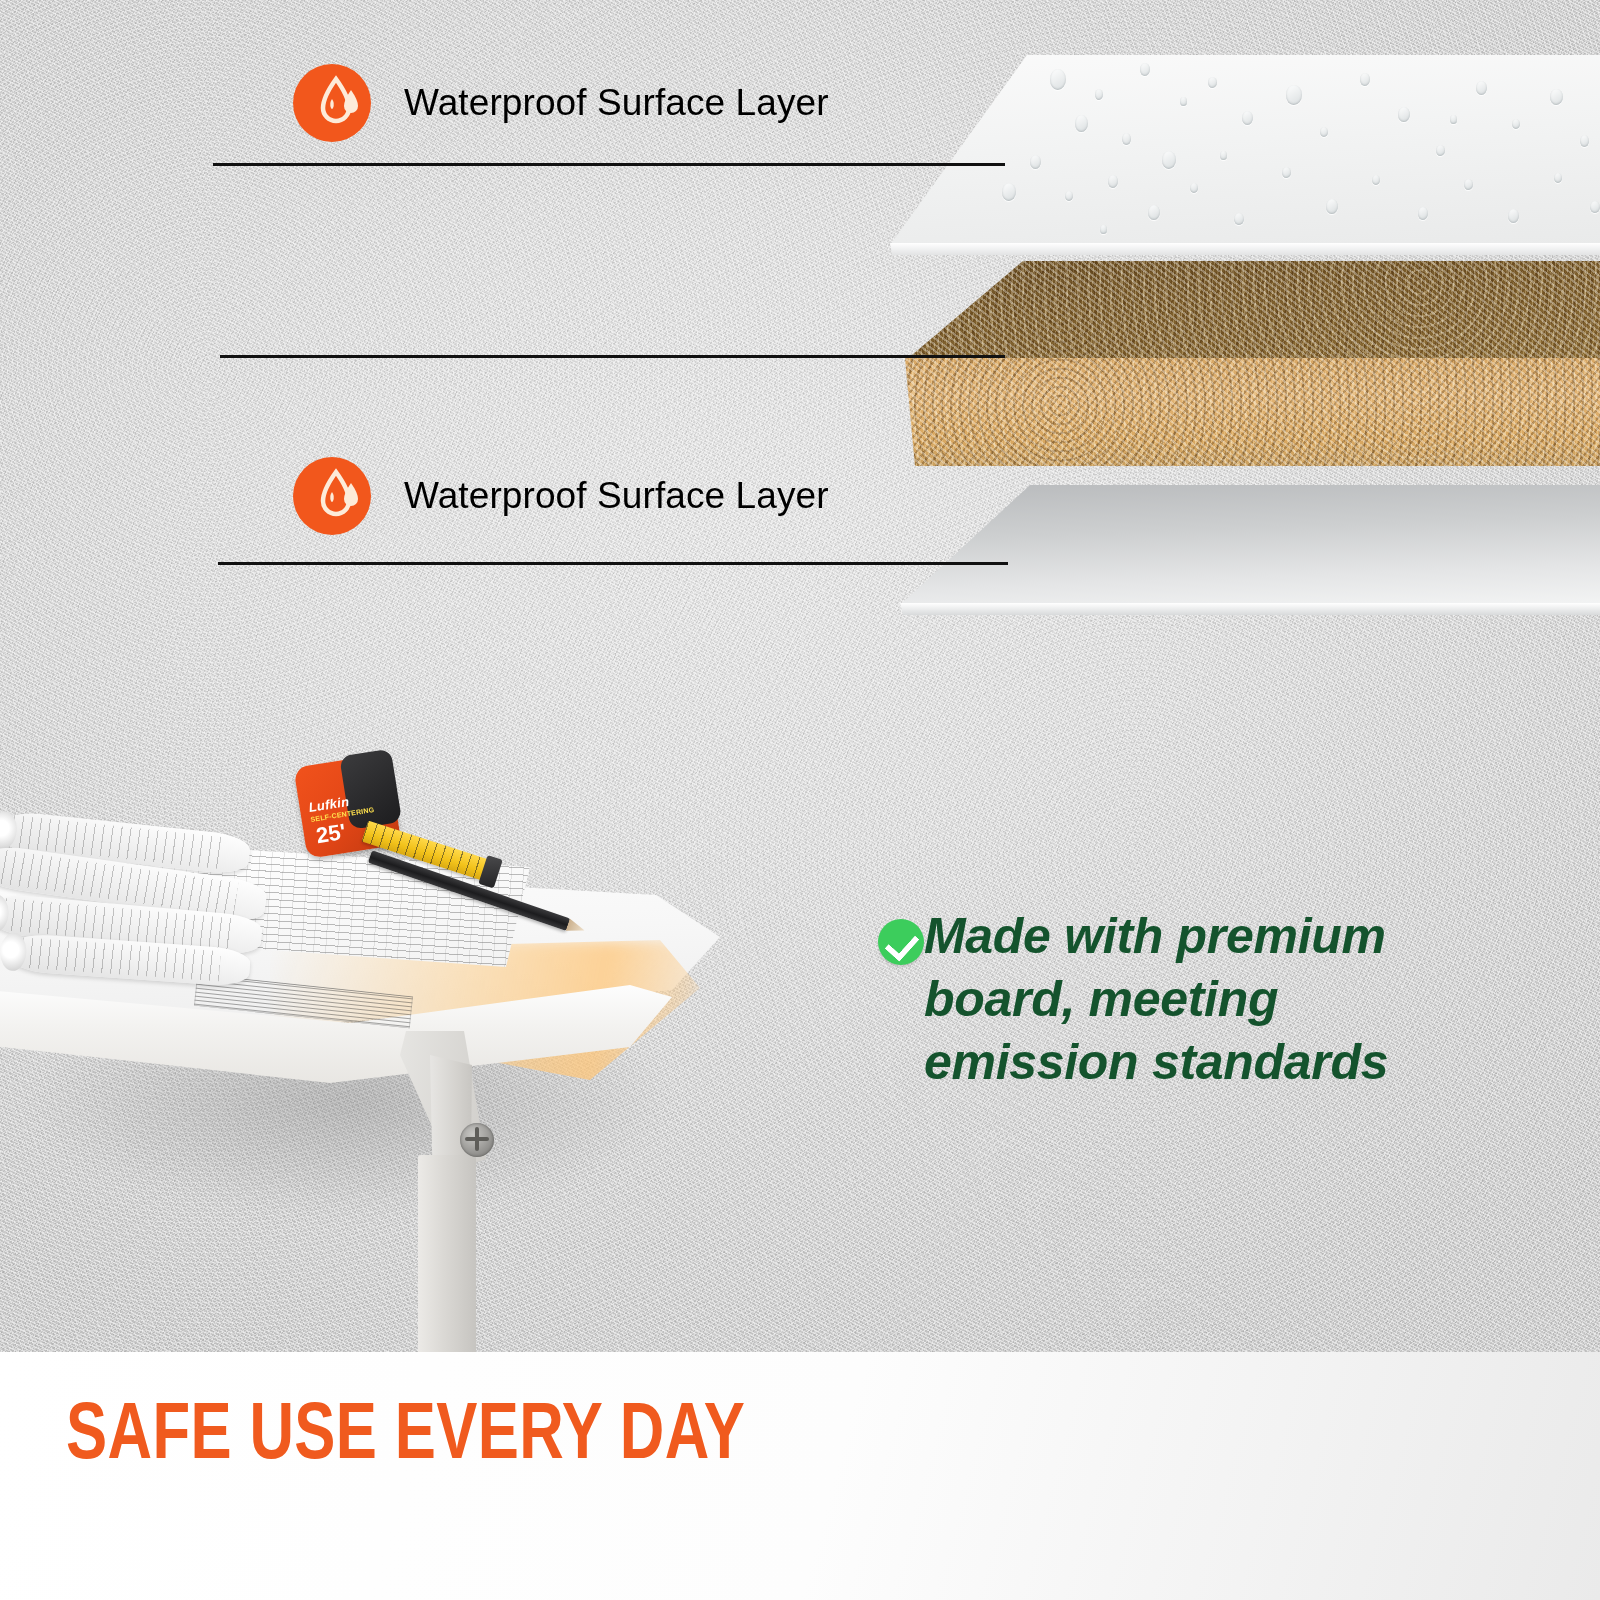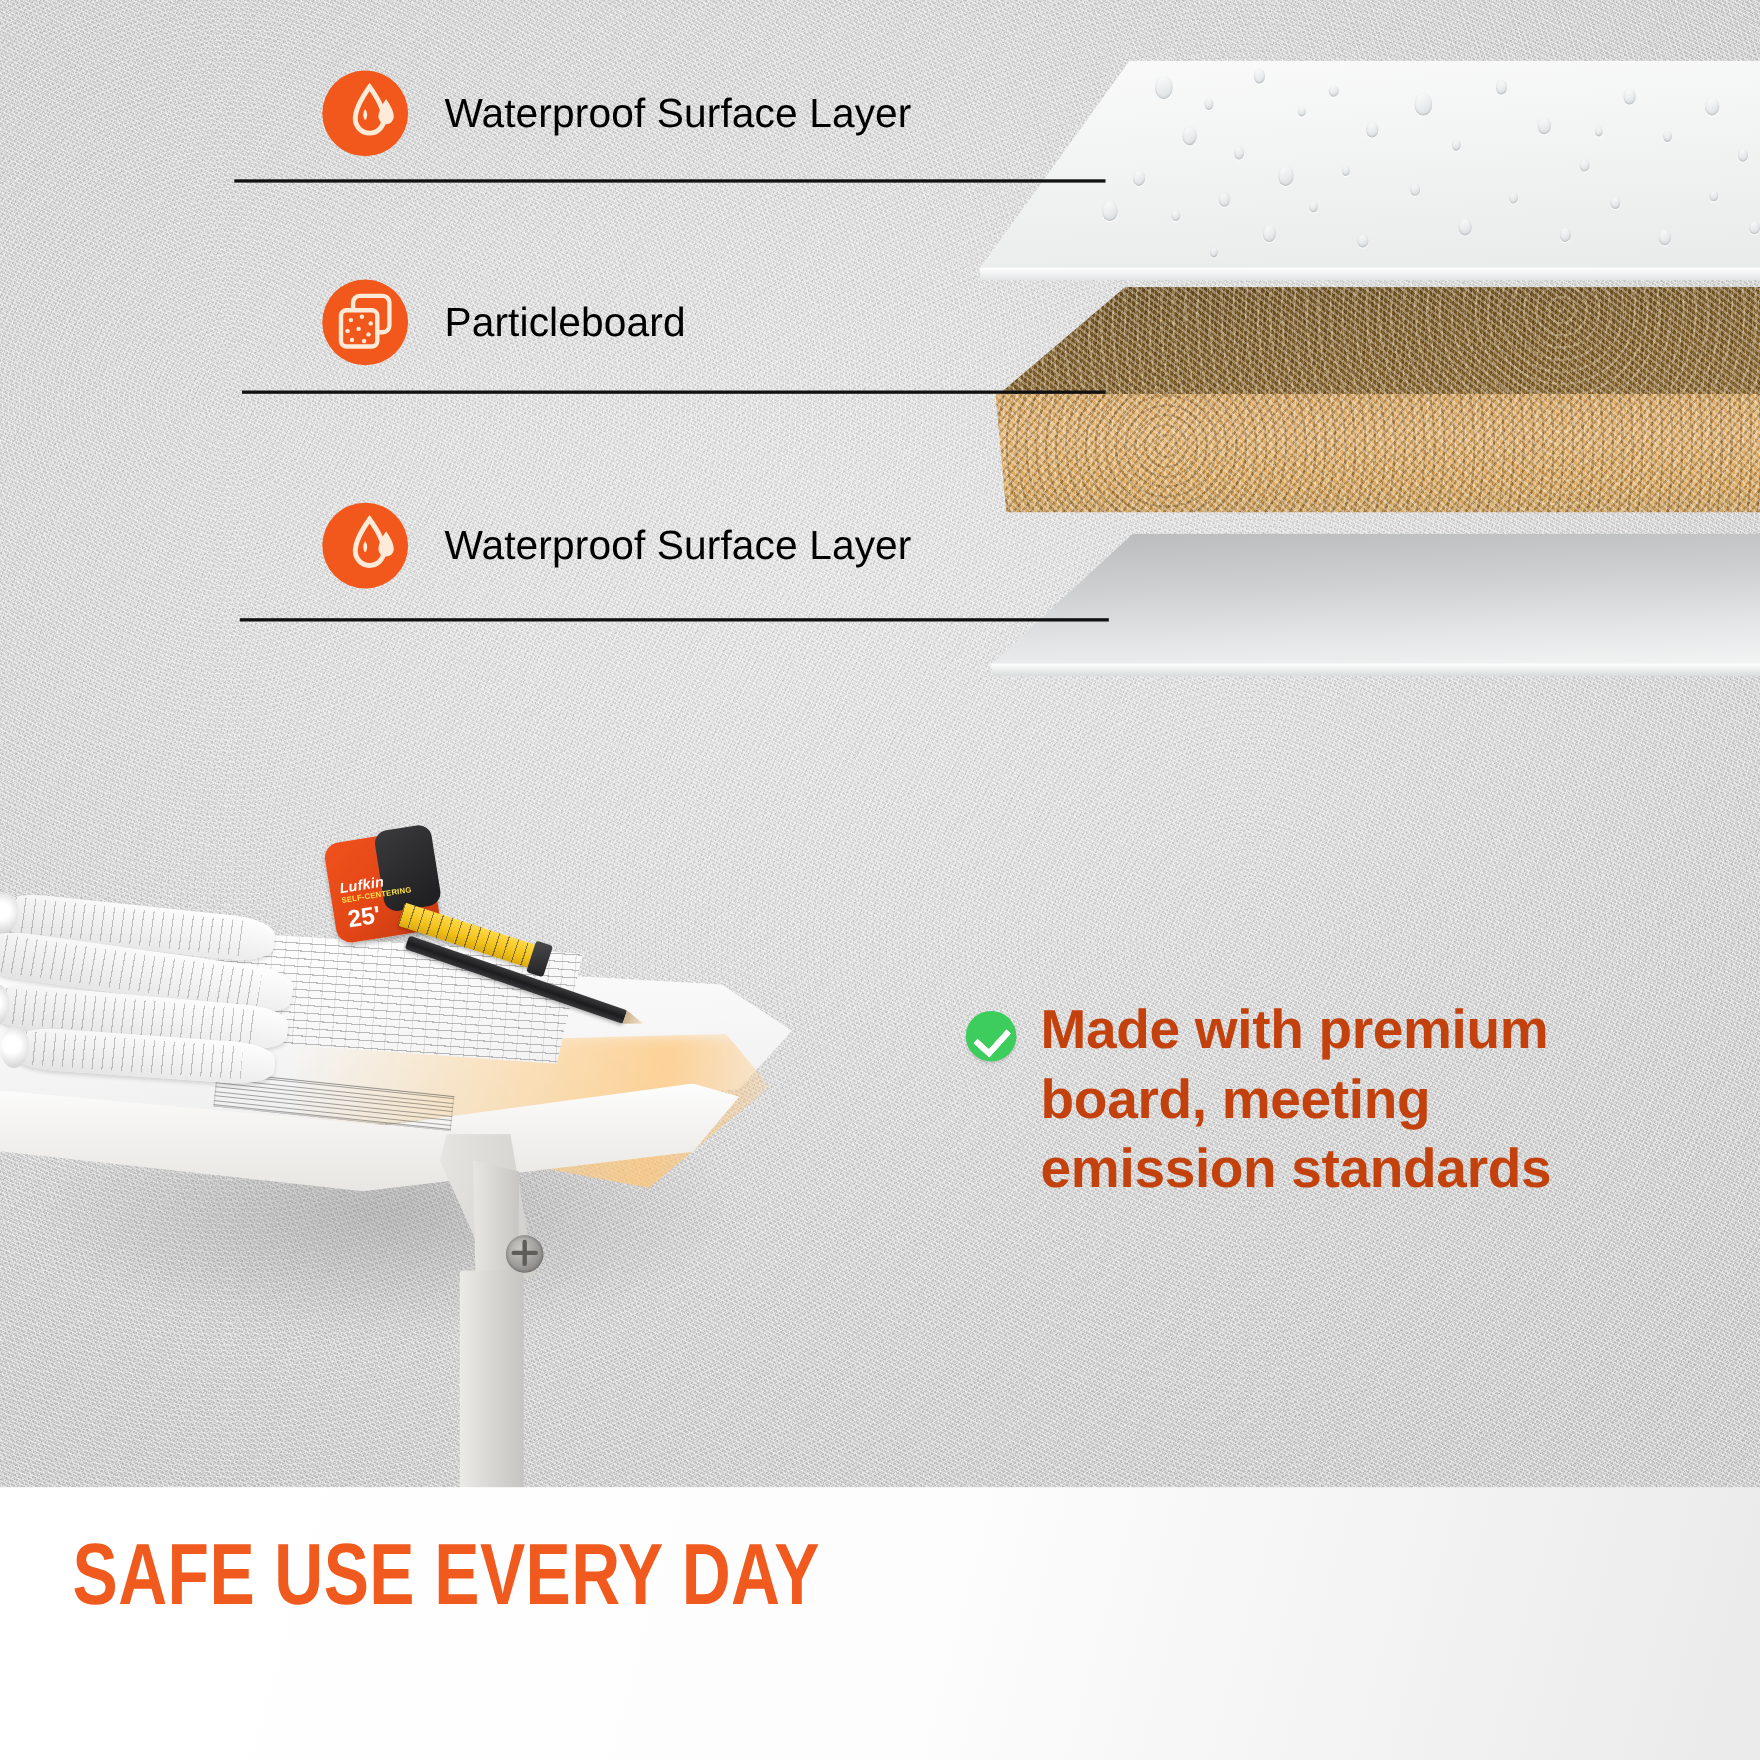--- a/index.html
+++ b/index.html
@@ -104,22 +104,23 @@
   .bullet{position:absolute;left:878px;top:905px;width:620px;display:flex;}
   .check{
     width:46px;height:46px;border-radius:50%;background:#3ccd5c;flex:0 0 auto;
     margin-top:14px;position:relative;box-shadow:0 2px 3px rgba(0,0,0,.12);
   }
   .check::after{
     content:"";position:absolute;left:14px;top:10px;width:14px;height:24px;
     border:solid #fff;border-width:0 6px 6px 0;transform:rotate(42deg);border-radius:1px;
   }
   .bullet-text{
-    margin-left:22px;font-size:50px;font-weight:bold;color:#c2410c;line-height:1.26;
+    font-size:50px;font-weight:bold;color:#14532d;line-height:1.26;
     letter-spacing:-.3px;
+    font-style:italic;
   }
 
   
   .photo{position:absolute;left:-30px;top:735px;width:820px;height:570px;}
   .shadow-soft{
     position:absolute;left:60px;top:250px;width:640px;height:230px;
     background:radial-gradient(ellipse at 50% 50%, rgba(120,120,120,.34) 0%, rgba(160,160,160,0) 70%);
     filter:blur(10px);
   }
   .tabletop{
@@ -338,37 +339,20 @@
       <svg class="dropglyph" viewBox="0 0 78 78">
         <path d="M43 15 Q30 33 30 44 a13 13 0 0 0 26 0 Q56 33 43 15 Z" fill="none" stroke="#FDEBD9" stroke-width="4.5"></path>
         <path d="M38 44 q-2 -5 1 -9 q3 4 1 9 q-1 2 -2 0 Z" fill="#FDEBD9"></path>
         <path d="M58 26 Q51 36 51 42 a7 7 0 0 0 14 0 Q65 36 58 26 Z" fill="#FDEBD9"></path>
       </svg>
     </div>
     <div class="c-label">Waterproof Surface Layer</div>
   </div>
   <div class="c-line" style="left:213px;top:163px;width:792px;"></div>
 
-  <div class="callout" style="left:293px;top:254px;">
-    <div class="c-icon" style="background:#F2571C;">
-      <svg class="dropglyph" viewBox="0 0 78 78">
-        <rect x="28" y="15" width="33" height="33" rx="6" fill="none" stroke="#FDEBD9" stroke-width="4"></rect>
-        <rect x="17" y="28" width="33" height="33" rx="5" fill="#F2571C" stroke="#FDEBD9" stroke-width="4"></rect>
-        <circle cx="26" cy="37" r="2" fill="#FDEBD9"></circle>
-        <circle cx="36" cy="34" r="2" fill="#FDEBD9"></circle>
-        <circle cx="44" cy="40" r="2" fill="#FDEBD9"></circle>
-        <circle cx="23" cy="47" r="2" fill="#FDEBD9"></circle>
-        <circle cx="33" cy="45" r="2" fill="#FDEBD9"></circle>
-        <circle cx="42" cy="50" r="2" fill="#FDEBD9"></circle>
-        <circle cx="27" cy="55" r="2" fill="#FDEBD9"></circle>
-        <circle cx="38" cy="56" r="2" fill="#FDEBD9"></circle>
-      </svg>
-    </div>
-    <div class="c-label">Particleboard</div>
-  </div>
   <div class="c-line" style="left:220px;top:355px;width:785px;"></div>
 
   <div class="callout" style="left:293px;top:457px;">
     <div class="c-icon" style="background:#F2571C;">
       <svg class="dropglyph" viewBox="0 0 78 78">
         <path d="M43 15 Q30 33 30 44 a13 13 0 0 0 26 0 Q56 33 43 15 Z" fill="none" stroke="#FDEBD9" stroke-width="4.5"></path>
         <path d="M38 44 q-2 -5 1 -9 q3 4 1 9 q-1 2 -2 0 Z" fill="#FDEBD9"></path>
         <path d="M58 26 Q51 36 51 42 a7 7 0 0 0 14 0 Q65 36 58 26 Z" fill="#FDEBD9"></path>
       </svg>
     </div>

